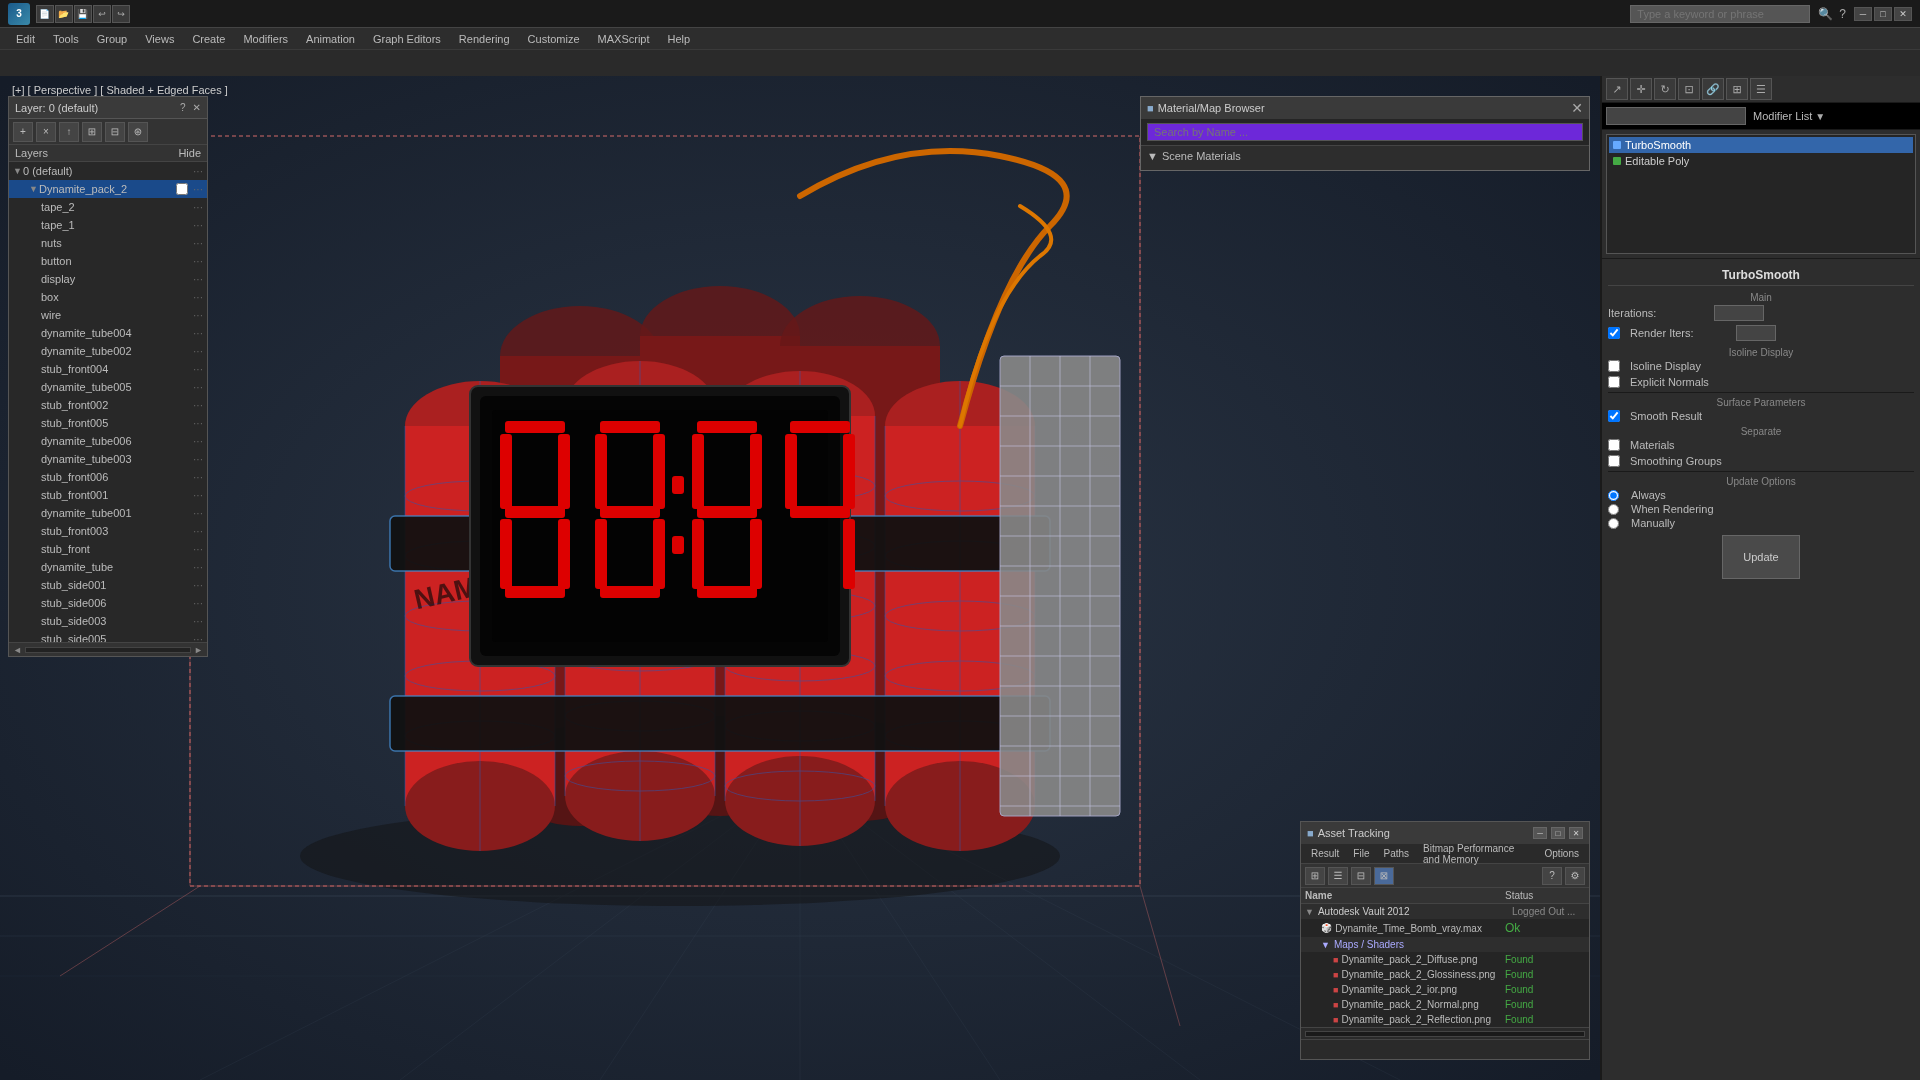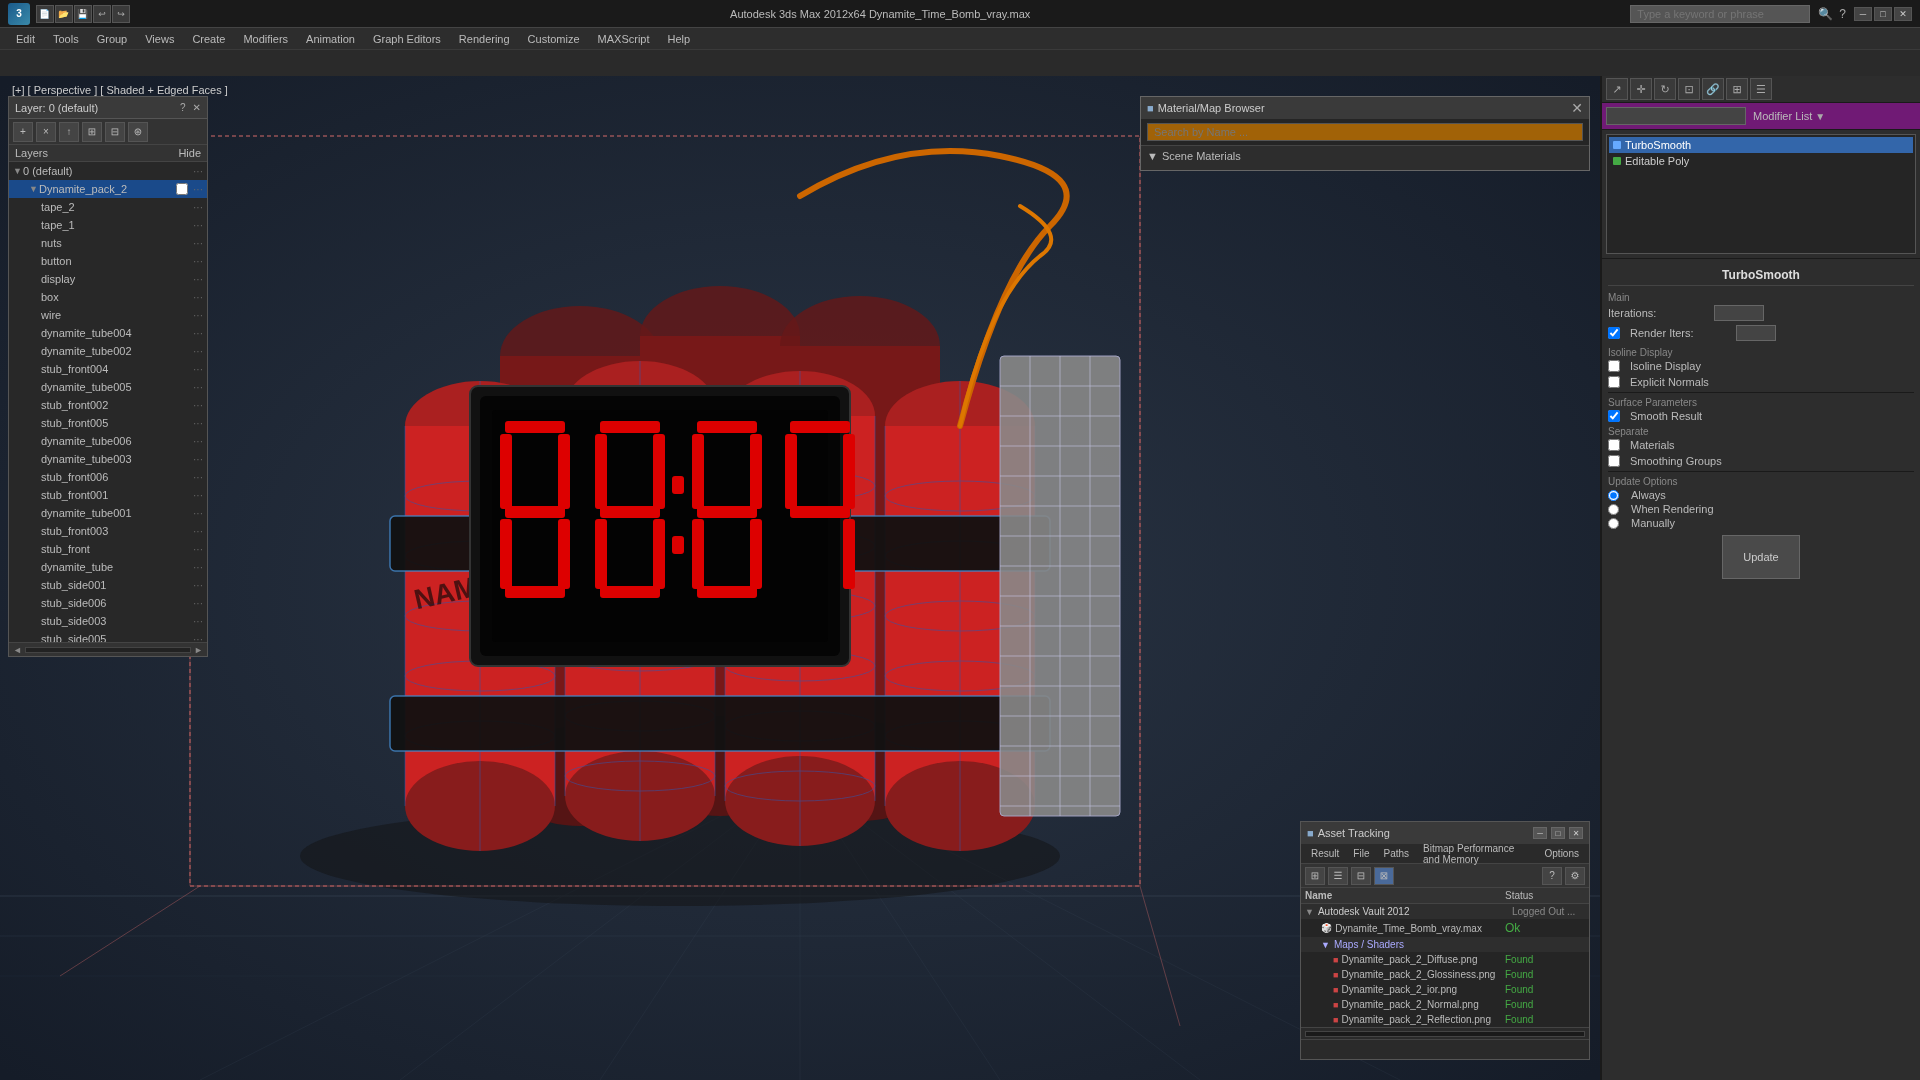--- a/index.html
+++ b/index.html
@@ -39,21 +39,21 @@
     #modifier-section { padding: 4px; }
     #modifier-stack { background: #252525; border: 1px solid #555; min-height: 120px; padding: 2px; }
     .modifier-item { padding: 2px 4px; color: #ccc; font-size: 11px; cursor: pointer; display: flex; align-items: center; gap: 4px; }
     .modifier-item.active { background: #3366aa; color: #fff; }
     .modifier-item .mod-icon { width: 8px; height: 8px; background: #66aaff; border-radius: 1px; }
     .modifier-item .mod-icon.green { background: #44aa44; }
 
     
     #turbosmooth-panel { padding: 6px; border-top: 1px solid #1a1a1a; }
     #ts-header { color: #ddd; font-size: 12px; font-weight: bold; padding: 3px 0; text-align: center; border-bottom: 1px solid #444; margin-bottom: 6px; }
-    .ts-section-label { color: #888; font-size: 10px; margin: 4px 0 2px 0; }
+    .ts-section-label { color: #888; font-size: 10px; margin: 4px 0 2px 0; text-align: center; }
     .ts-row { display: flex; align-items: center; gap: 6px; margin-bottom: 4px; }
     .ts-label { color: #bbb; font-size: 11px; width: 100px; }
     .ts-input { background: #444; border: 1px solid #666; color: #ccc; width: 50px; padding: 1px 3px; font-size: 11px; }
     .ts-checkbox { width: 12px; height: 12px; margin-right: 4px; }
     .ts-check-label { color: #bbb; font-size: 11px; }
     .ts-radio-row { display: flex; align-items: center; gap: 12px; margin-bottom: 2px; }
     .ts-radio { width: 11px; height: 11px; }
     .ts-radio-label { color: #bbb; font-size: 11px; }
     .ts-update-btn { background: #4a4a4a; border: 1px solid #666; color: #ccc; padding: 15px 20px; cursor: pointer; font-size: 11px; display: block; margin: 6px auto 0; }
 
@@ -80,21 +80,21 @@
     #layers-scrollbar .scroll-arrow { color: #888; font-size: 9px; cursor: pointer; }
     #layers-scroll-track { flex: 1; height: 6px; background: #222; border: 1px solid #444; }
 
     
     #mat-browser { position: absolute; top: 20px; right: 330px; width: 450px; background: #2d2d2d; border: 1px solid #666; z-index: 20; }
     #mat-title-bar { background: #3a3a3a; height: 22px; display: flex; align-items: center; justify-content: space-between; padding: 0 6px; }
     #mat-title-bar .mat-title { color: #ccc; font-size: 11px; display: flex; align-items: center; gap: 4px; }
     #mat-title-bar .mat-icon { color: #88aacc; }
     #mat-title-bar .close-btn { color: #aaa; cursor: pointer; font-size: 14px; }
     #mat-search { background: #252525; padding: 4px 6px; border-bottom: 1px solid #444; }
-    #mat-search input { background: #a16207; border: 1px solid #555; color: #ccc; width: 100%; padding: 2px 6px; font-size: 11px; }
+    #mat-search input { background: #6d28d9; border: 1px solid #555; color: #ccc; width: 100%; padding: 2px 6px; font-size: 11px; }
     #mat-scene-section { padding: 4px 6px; }
     #mat-scene-header { color: #bbb; font-size: 11px; margin-bottom: 4px; display: flex; align-items: center; gap: 4px; }
     #mat-content { background: #252525; border: 1px solid #555; padding: 4px; min-height: 60px; }
     #mat-content .mat-entry { background: #cc2222; color: #fff; padding: 3px 6px; font-size: 10px; border-radius: 2px; }
 
     
     #asset-tracking { position: absolute; bottom: 20px; right: 330px; width: 290px; background: #2d2d2d; border: 1px solid #555; z-index: 20; }
     #at-title-bar { background: #3a3a3a; height: 22px; display: flex; align-items: center; justify-content: space-between; padding: 0 6px; }
     #at-title { color: #ccc; font-size: 11px; display: flex; align-items: center; gap: 4px; }
     #at-win-btns { display: flex; gap: 2px; }
@@ -130,21 +130,21 @@
     #at-input-bar { height: 20px; background: #2a2a2a; border-top: 1px solid #444; }
 
     
     #model-svg { width: 100%; height: 100%; position: absolute; inset: 0; }
 
     
     ::-webkit-scrollbar { width: 8px; height: 8px; }
     ::-webkit-scrollbar-track { background: #1e1e1e; }
     ::-webkit-scrollbar-thumb { background: #555; border: 1px solid #666; }
 
-    .rp-top-row { display: flex; align-items: center; padding: 4px; gap: 3px; border-bottom: 1px solid #1a1a1a; background: #701a75; }
+    .rp-top-row { display: flex; align-items: center; padding: 4px; gap: 3px; border-bottom: 1px solid #1a1a1a; background: #000000; }
     .rp-icons-row { display: flex; align-items: center; padding: 2px 4px; gap: 2px; background: #2d2d2d; border-bottom: 1px solid #1a1a1a; }
     .rp-icon-btn { width: 22px; height: 22px; background: #3a3a3a; border: 1px solid #555; display: flex; align-items: center; justify-content: center; font-size: 11px; color: #aaa; cursor: pointer; }
 
     .section-divider { height: 1px; background: #1a1a1a; margin: 4px 0; }
 
     input[type="text"], input[type="search"] { outline: none; }
   </style>
 </head>
 <body>
 
@@ -152,21 +152,20 @@
   <div style="display:flex;align-items:center;gap:6px;">
     <div style="width:22px;height:22px;background:linear-gradient(135deg,#1a5a8a,#3a8aaa);border-radius:3px;display:flex;align-items:center;justify-content:center;color:#fff;font-size:10px;font-weight:bold;">3</div>
     <div style="display:flex;gap:1px;">
       <div style="width:18px;height:18px;background:#3a3a3a;border:1px solid #555;display:flex;align-items:center;justify-content:center;font-size:9px;color:#aaa;cursor:pointer;">📄</div>
       <div style="width:18px;height:18px;background:#3a3a3a;border:1px solid #555;display:flex;align-items:center;justify-content:center;font-size:9px;color:#aaa;cursor:pointer;">📂</div>
       <div style="width:18px;height:18px;background:#3a3a3a;border:1px solid #555;display:flex;align-items:center;justify-content:center;font-size:9px;color:#aaa;cursor:pointer;">💾</div>
       <div style="width:18px;height:18px;background:#3a3a3a;border:1px solid #555;display:flex;align-items:center;justify-content:center;font-size:9px;color:#aaa;cursor:pointer;">↩</div>
       <div style="width:18px;height:18px;background:#3a3a3a;border:1px solid #555;display:flex;align-items:center;justify-content:center;font-size:9px;color:#aaa;cursor:pointer;">↪</div>
     </div>
   </div>
-  <div class="title-text">Autodesk 3ds Max 2012x64    Dynamite_Time_Bomb_vray.max</div>
   <div style="display:flex;align-items:center;gap:6px;">
     <input type="text" class="search-box" placeholder="Type a keyword or phrase" style="">
     <div style="display:flex;gap:2px;">
       <span class="toolbar-icon">🔍</span>
       <span class="toolbar-icon">?</span>
     </div>
     <div class="win-controls">
       <div class="win-btn">─</div>
       <div class="win-btn">□</div>
       <div class="win-btn">✕</div>

